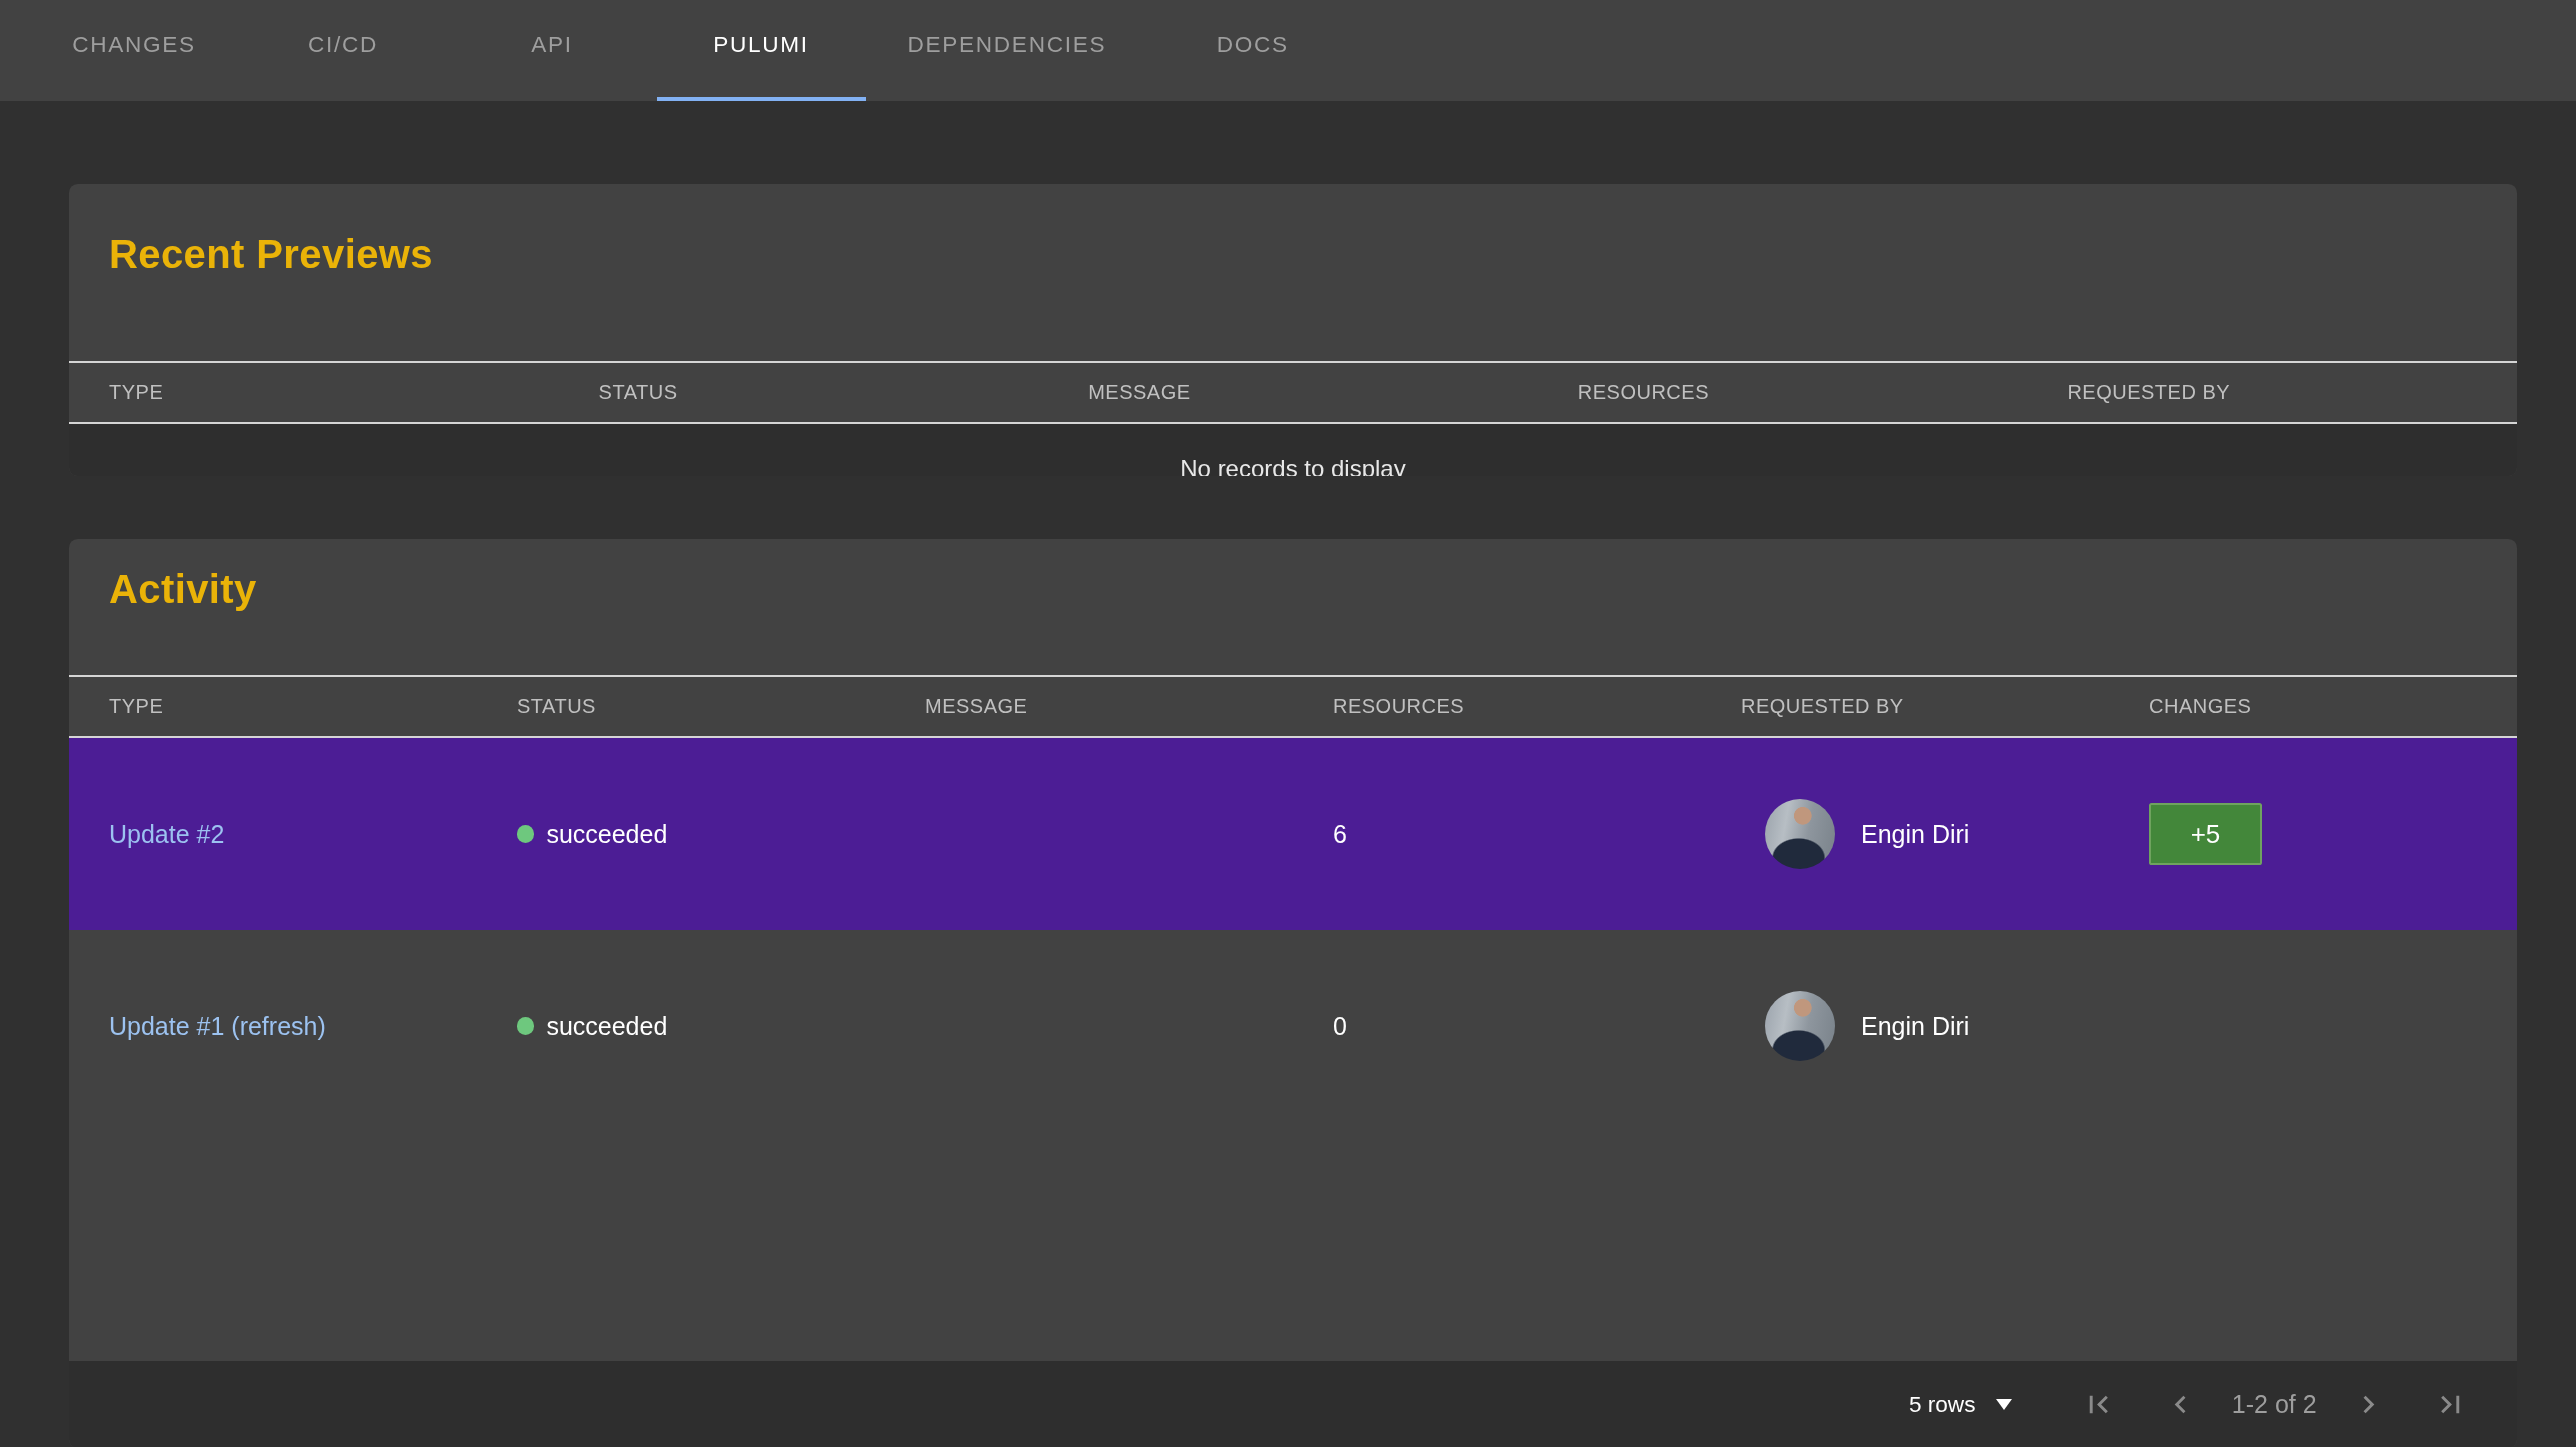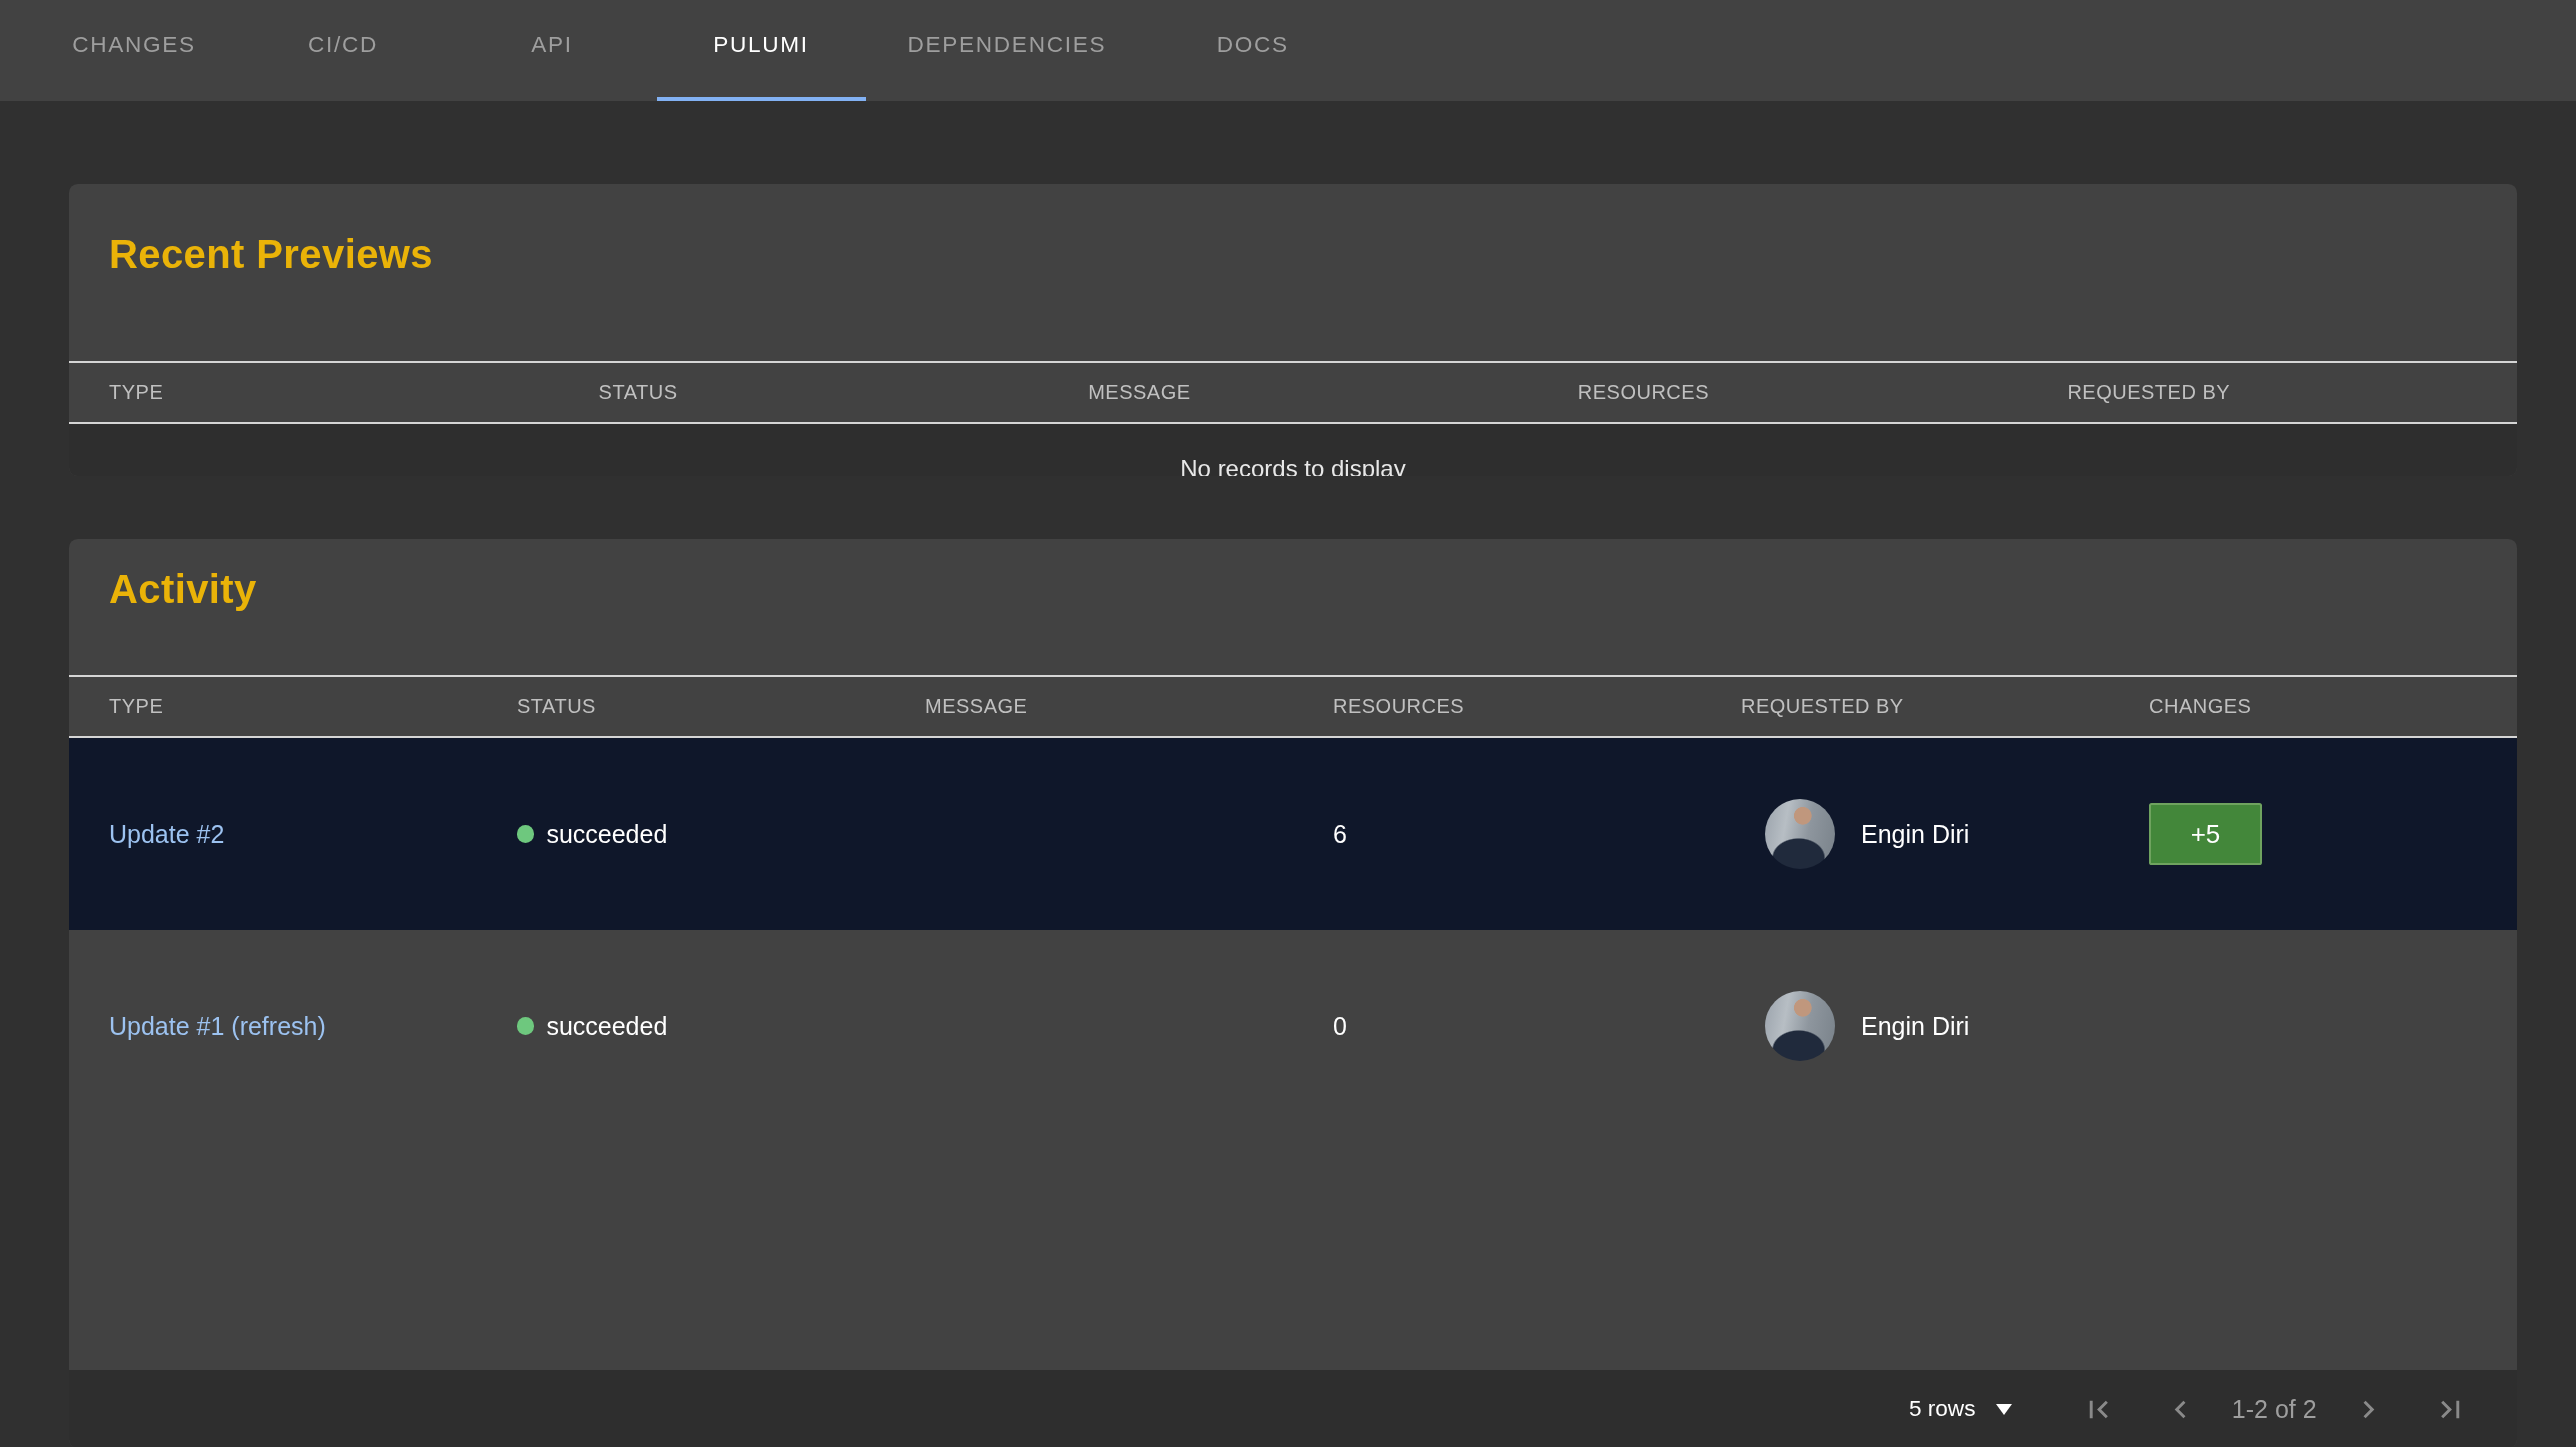--- a/index.html
+++ b/index.html
@@ -43,41 +43,41 @@
            background:#424242; flex:none;margin-top:36px; }
   .cols5 { grid-template-columns:repeat(5,1fr); }
   .cols6 { grid-template-columns:repeat(6,1fr); }
   .th { display:flex; align-items:center; padding-left:40px;
         font-size:20px; font-weight:500; letter-spacing:0.5px; color:#c0c0c0; cursor:pointer; }
 
   .empty-row { height:89px; background:#2e2e2e; display:flex; align-items:center; justify-content:center; }
   .empty-row span { font-size:24px; color:#e8e8e8; }
 
   .trow { display:grid; grid-template-columns:repeat(6,1fr); height:192px; flex:none; }
-  .trow.dark { background:#0f172a; }
+  .trow.dark { background:#4c1d95; }
   .trow.light { background:#424242; }
   .td { display:flex; align-items:center; padding-left:40px; font-size:25px; color:#ffffff; }
 
   .cell-link { color:#9cc2f0; text-decoration:none; cursor:pointer; }
   .status-dot { width:17.4px; height:17.4px; border-radius:50%; background:#6ec87e; margin-right:12px; flex:none; }
 
   .avatar { width:70px; height:70px; border-radius:50%; flex:none; margin-left:24px; margin-right:26px;
             background:
               radial-gradient(circle at 54% 24%, #c0977d 0 13%, rgba(0,0,0,0) 14%),
               radial-gradient(ellipse 62% 46% at 48% 84%, #202a3c 0 58%, rgba(0,0,0,0) 62%),
               linear-gradient(100deg, #9aa2ab 0%, #b7bec4 30%, #8e969e 60%, #79828a 100%); }
 
   .changes-chip { min-width:113px; height:62px; background:#43873a; border:2.6px solid #6fa35f;
                   border-radius:2.6px; display:flex; align-items:center; justify-content:center;
                   font-size:26px; color:#ffffff; }
 
   .filler { flex:1; background:#424242; }
 
   
-  .pagination { height:78px; background:#2e2e2e; flex:none; display:flex; align-items:center;
+  .pagination { height:87px; background:#2e2e2e; flex:none; display:flex; align-items:center;
                 justify-content:flex-end; padding-right:26px; }
   .rows-select { display:flex; align-items:center; cursor:pointer; margin-right:45px; }
   .rows-select .label { font-size:22.6px; color:#ffffff; margin-right:21px; }
   .caret-down { width:0; height:0; border-left:8.7px solid transparent; border-right:8.7px solid transparent;
                 border-top:11.3px solid #ffffff; }
   .page-btn { width:82px; height:56px; display:flex; align-items:center; justify-content:center;
               color:#8a8a8a; cursor:pointer; }
   .page-range { font-size:25px; color:#9e9e9e; margin:0 10.4px; white-space:nowrap; }
 </style>
 </head>

